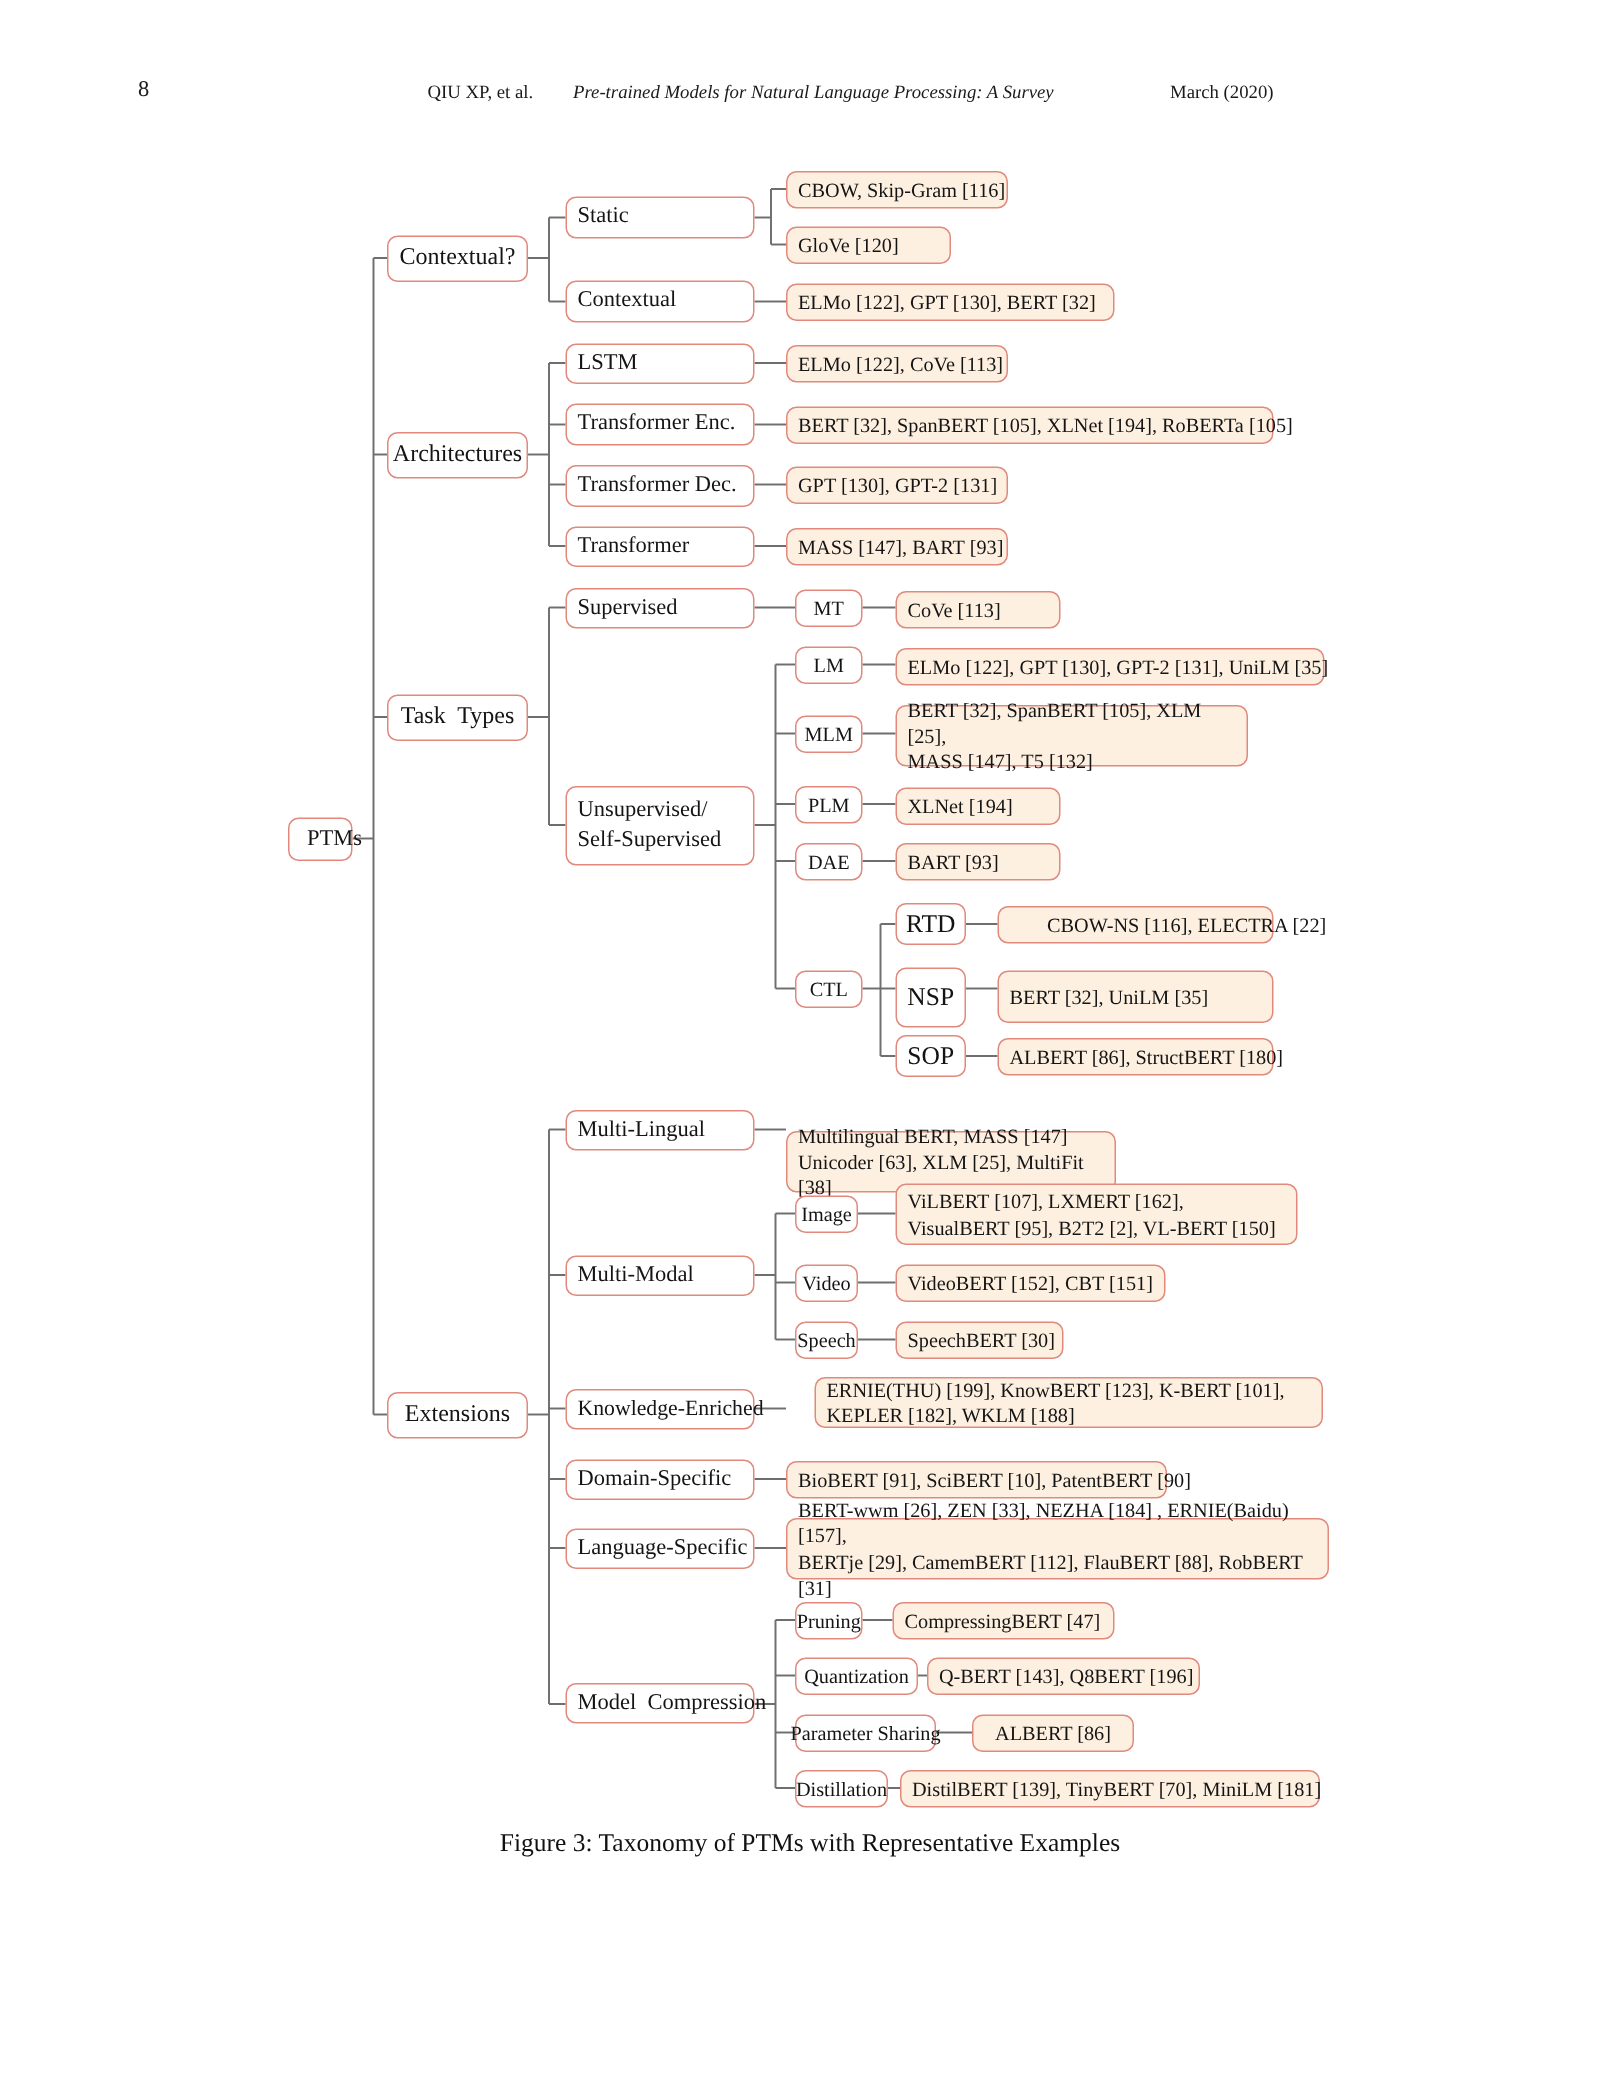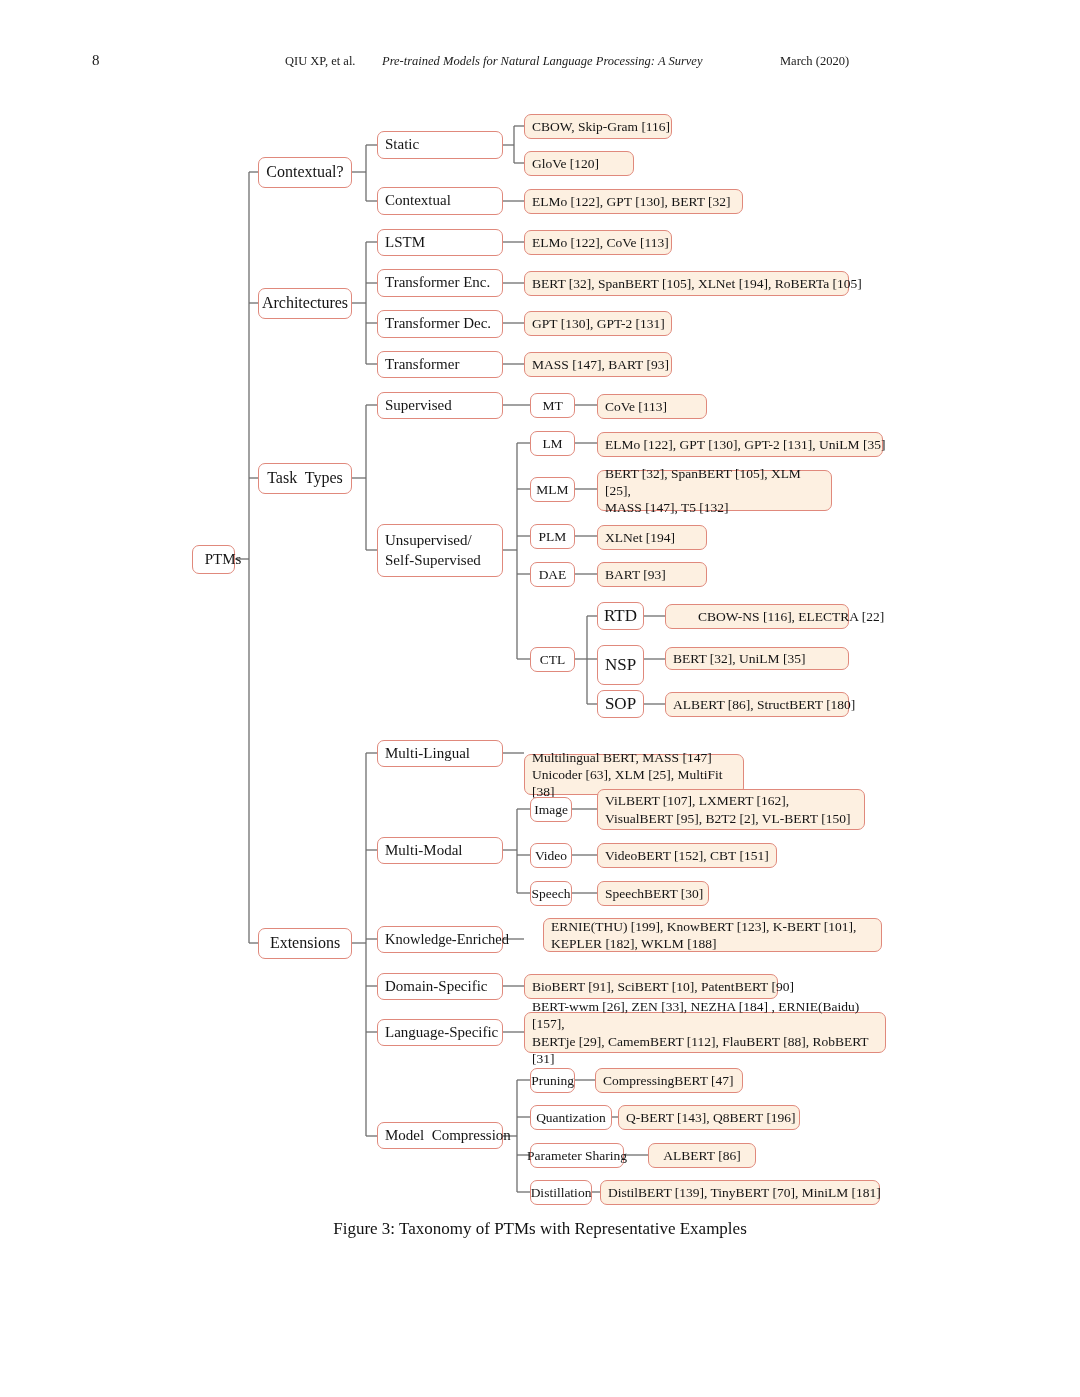--- a/index.html
+++ b/index.html
@@ -193,21 +193,21 @@
   <div class="node leaf n-leaf" style="left:597px;top:432px;width:286px;height:25px;">ELMo [122], GPT [130], GPT-2 [131], UniLM [35]</div>
   <div class="node leaf two n-leaf" style="left:597px;top:470px;width:235px;height:41px;">BERT [32], SpanBERT [105], XLM [25],
 MASS [147], T5 [132]</div>
   <div class="node leaf n-leaf" style="left:597px;top:525px;width:110px;height:25px;">XLNet [194]</div>
   <div class="node leaf n-leaf" style="left:597px;top:562px;width:110px;height:25px;">BART [93]</div>
 
   <div class="node ctr n-big" style="left:597px;top:602px;width:47px;height:28px;">RTD</div>
   <div class="node ctr n-big" style="left:597px;top:645px;width:47px;height:40px;">NSP</div>
   <div class="node ctr n-big" style="left:597px;top:690px;width:47px;height:28px;">SOP</div>
   <div class="node leaf n-leaf" style="left:665px;top:604px;width:184px;height:25px;padding-left:32px;">CBOW-NS [116], ELECTRA [22]</div>
-  <div class="node leaf n-leaf" style="left:665px;top:647px;width:184px;height:23px;">BERT [32], UniLM [35]</div>
+  <div class="node leaf n-leaf" style="left:665px;top:647px;width:184px;height:35px;">BERT [32], UniLM [35]</div>
   <div class="node leaf n-leaf" style="left:665px;top:692px;width:184px;height:25px;">ALBERT [86], StructBERT [180]</div>
 
   <div class="node n-l2" style="left:377px;top:740px;width:126px;height:27px;">Multi-Lingual</div>
   <div class="node n-l2" style="left:377px;top:837px;width:126px;height:27px;">Multi-Modal</div>
   <div class="node n-l3" style="left:377px;top:926px;width:126px;height:27px;">Knowledge-Enriched</div>
   <div class="node n-l2" style="left:377px;top:973px;width:126px;height:27px;">Domain-Specific</div>
   <div class="node n-l2" style="left:377px;top:1019px;width:126px;height:27px;">Language-Specific</div>
   <div class="node n-l2" style="left:377px;top:1122px;width:126px;height:27px;">Model  Compression</div>
 
   <div class="node leaf two n-leaf" style="left:524px;top:754px;width:220px;height:41px;">Multilingual BERT, MASS [147]

